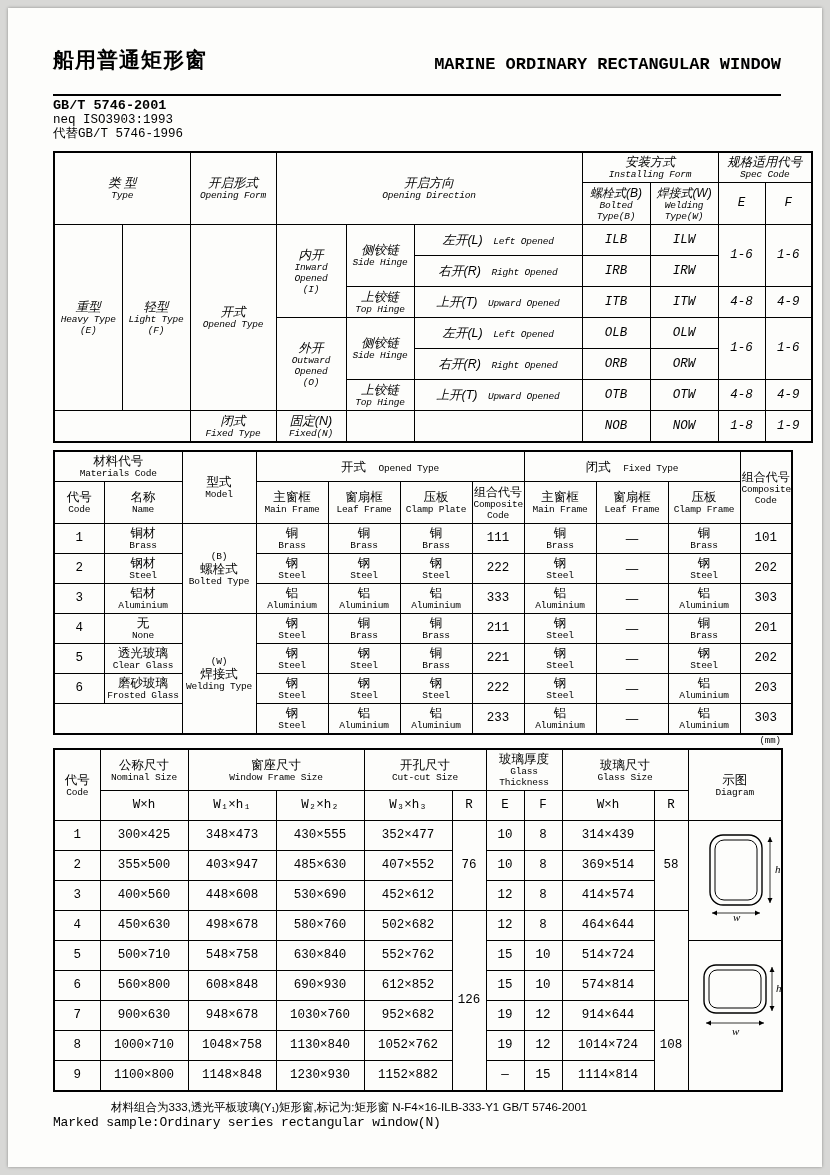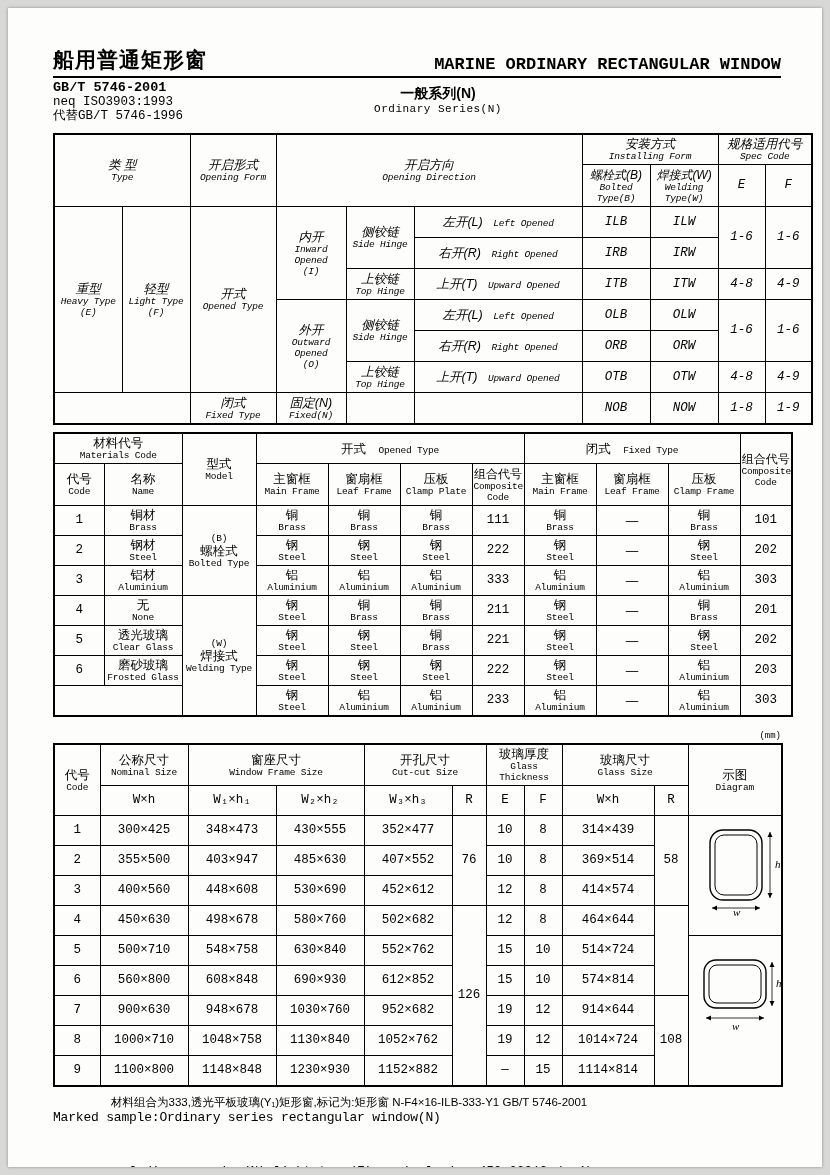--- a/index.html
+++ b/index.html
@@ -14,21 +14,21 @@
     position:absolute;left:8px;top:8px;
     width:814px;height:1159px;
     background:#fdfdfb;
     box-shadow:0 0 3px rgba(0,0,0,.35);
     overflow:hidden;
   }
   .inner{position:absolute;left:45px;top:38px;width:728px;}
 
   
   .hdr{display:flex;align-items:flex-end;justify-content:space-between;
-       border-bottom:2px solid #000;padding-bottom:2px;}
+       border-bottom:2px solid #000;padding-bottom:20px;}
   .hdr .cn{font-size:21px;font-weight:bold;letter-spacing:1px;}
   .hdr .en{font-size:17px;font-weight:bold;letter-spacing:0px;}
 
   .stdblock{margin-top:3px;position:relative;height:46px;}
   .stdblock .l{font-size:12.5px;line-height:14px;font-family:"Liberation Mono",monospace;}
   .stdblock .l b{font-weight:bold;font-size:13.5px;}
   .series{position:absolute;left:285px;top:4px;text-align:center;width:200px;}
   .series .a{font-size:14px;font-weight:bold;}
   .series .b{font-size:11px;font-family:"Liberation Mono",monospace;letter-spacing:.5px;}
 
@@ -46,21 +46,21 @@
   
   .t1 td{height:26px;font-style:italic;}
   .t1 .hrow td{height:20px;}
 
   .two-line .cn{display:block;line-height:14px;}
   .two-line .en{display:block;line-height:11px;}
 
   
   .t2{margin-top:7px;}
   .t2 td{height:25px;}
-  .unit{text-align:right;font-size:9px;font-family:"Liberation Mono",monospace;margin-top:14px;}
+  .unit{text-align:right;font-size:9px;font-family:"Liberation Mono",monospace;margin-top:1px;}
 
   
   .t3{margin-top:2px;}
   .t3 td{height:25px;}
 
   
   .diagbox{position:relative;height:100%;}
   svg{display:block;}
 
   
@@ -78,24 +78,20 @@
 
   <div class="hdr">
     <div class="cn">船用普通矩形窗</div>
     <div class="en">MARINE ORDINARY RECTANGULAR WINDOW</div>
   </div>
 
   <div class="stdblock">
     <div class="l"><b>GB/T 5746-2001</b></div>
     <div class="l">neq ISO3903:1993</div>
     <div class="l">代替GB/T 5746-1996</div>
-    <div class="series">
-      <div class="a">一般系列(N)</div>
-      <div class="b">Ordinary Series(N)</div>
-    </div>
   </div>
 
   <table class="t1 outer">
     <colgroup>
       <col style="width:68px">
           <col style="width:68px">
       <col style="width:86px">
       <col style="width:70px">
           <col style="width:68px">
           <col style="width:168px">

